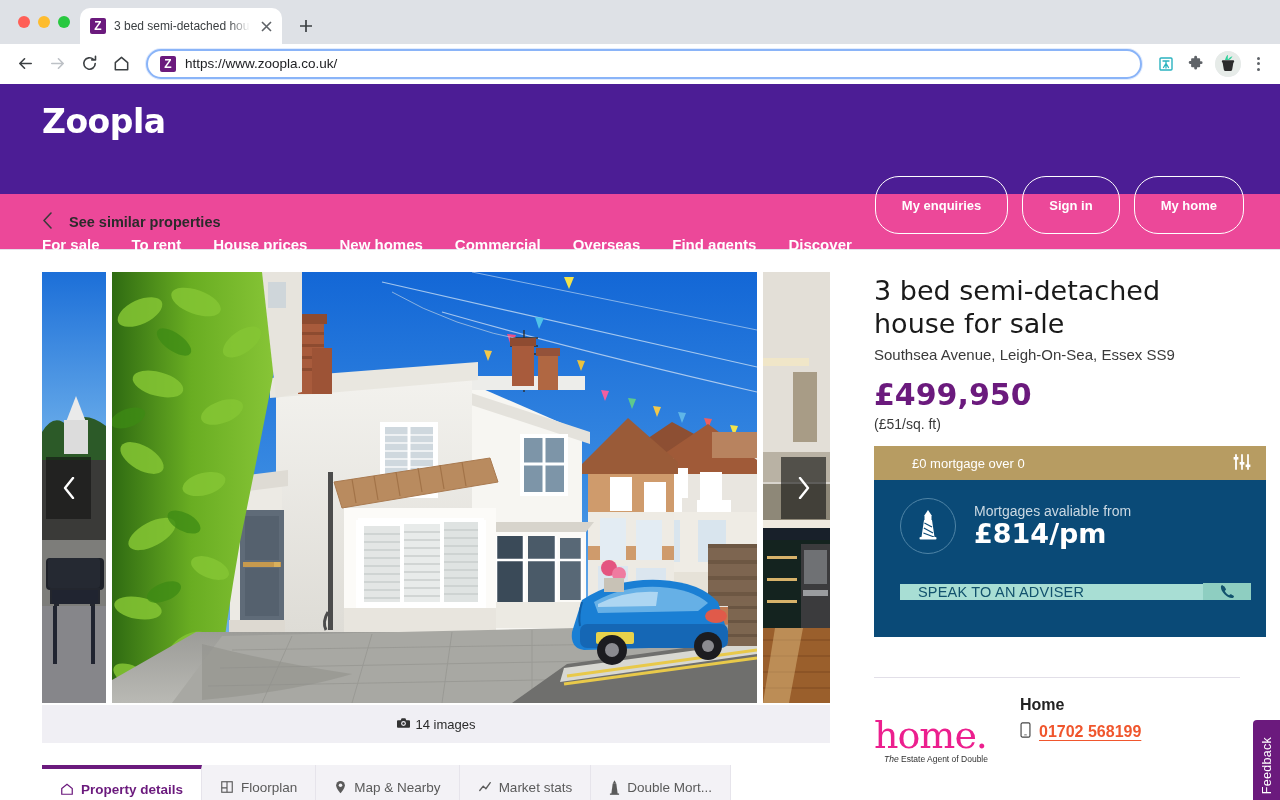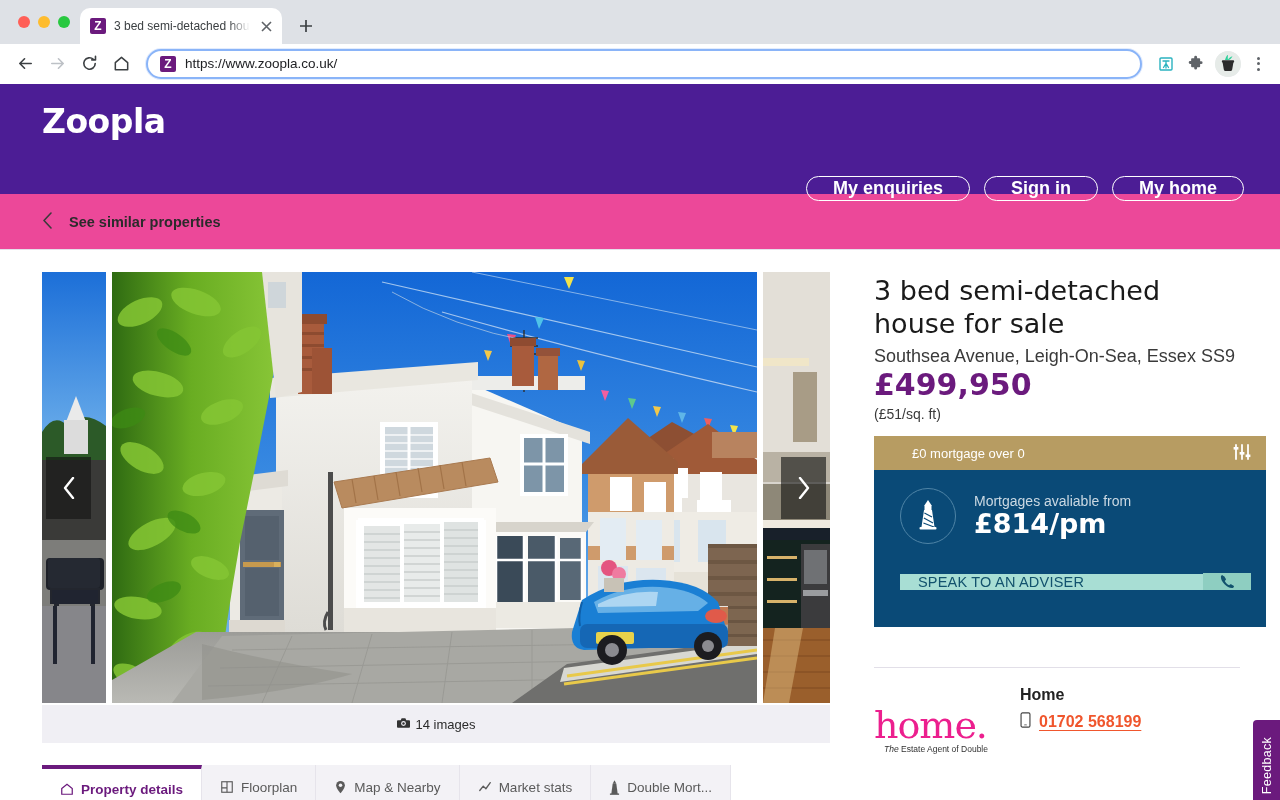--- a/index.html
+++ b/index.html
@@ -144,31 +144,31 @@
     font-size: 33px;
     font-weight: 700;
     letter-spacing: -0.5px;
     font-family: "DejaVu Sans", sans-serif;
   }
   .zbtns { position: absolute; right: 36px; top: 92px; display: flex; gap: 14px; }
   .zbtn {
     border: 1px solid #fff;
     border-radius: 24px;
     color: #fff;
-    font-size: 18px;
+    font-size: 13px;
     font-weight: bold;
     padding: 0 26px;
-    height: 25px;
+    height: 58px;
     display: flex; align-items: center; justify-content: center;
     background: transparent;
     white-space: nowrap;
   }
   .znav {
-    position: absolute; left: 42px; top: 164px;
-    display: flex; 
+    position: absolute; left: 42px; top: 152px;
+    display: flex; gap: 32px;
   }
   .znav a {
     color: #fff; font-size: 15px; font-weight: bold; text-decoration: none; white-space: nowrap;
   }
 
   .similar-bar {
     height: 56px;
     background: #ec4899;
     border-bottom: 1px solid #e4e1ea;
     display: flex;
@@ -250,21 +250,21 @@
   
   .info-col { width: 366px; flex: none; padding-top: 2px; }
   .ptitle {
     font-size: 27px;
     line-height: 33px;
     color: #1a1a1a;
     font-weight: normal;
     margin: 0 0 6px 0;
     font-family: "DejaVu Sans", sans-serif;
   }
-  .paddr { font-size: 18px; color: #3a3a3a; }
+  .paddr { font-size: 15px; color: #3a3a3a; margin-bottom: 14px; }
   .pprice {
     font-size: 30px; font-weight: bold; color: #6b1a7d;
     font-family: "DejaVu Sans", sans-serif;
     margin-bottom: 4px;
   }
   .ppsf { font-size: 14px; color: #3a3a3a; margin-bottom: 14px; }
 
   .mort-widget { width: 392px; margin-left: 0; }
   .mort-top {
     background: #b79c62;

